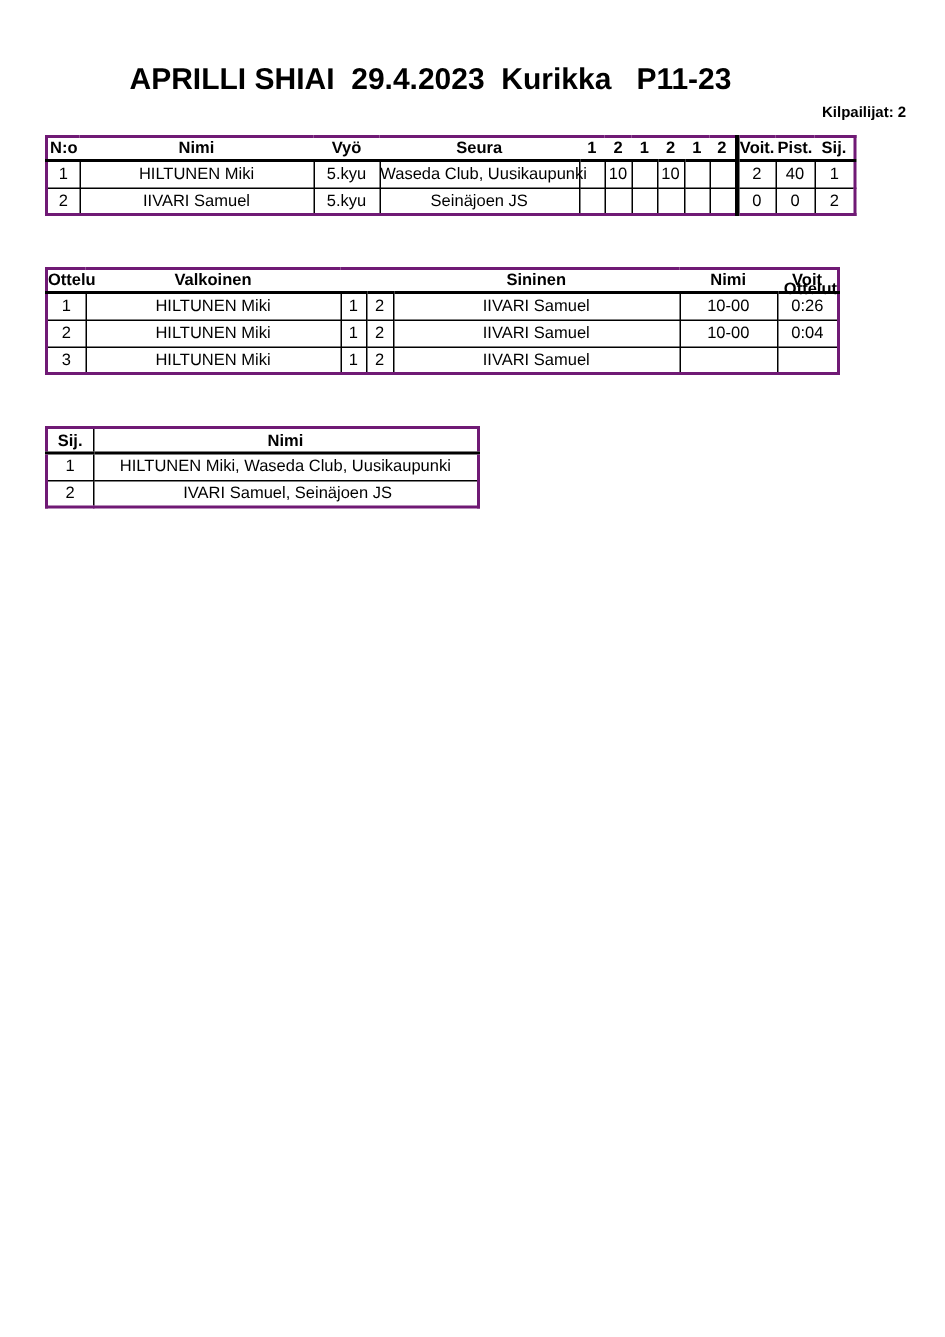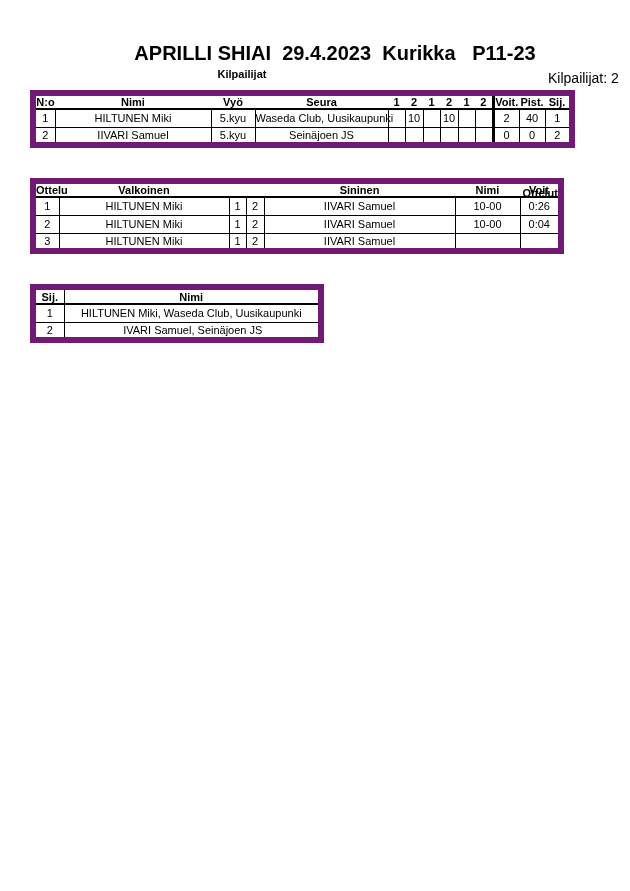--- a/index.html
+++ b/index.html
@@ -14,53 +14,53 @@
   }
   .title {
     position: absolute;
     top: 42px;
     left: 0;
     width: 574px;
     text-align: center;
     font-size: 20px;
     font-weight: bold;
     white-space: pre;
-    padding-left: 48px;
   }
   .sub-kilpailijat {
     position: absolute;
     top: 68px;
     left: 0;
     width: 484px;
     text-align: center;
     font-size: 11px;
     font-weight: bold;
   }
   .count-label {
     position: absolute;
     top: 70px;
     left: 548px;
-    font-size: 14px;
+    font-size: 10px;
+    font-weight: bold;
   }
   .section-title {
     position: absolute;
     font-size: 11px;
     font-weight: bold;
     text-align: right;
     margin-top: 25px;
   }
   .st-ottelut  { top: 162px; left: 30px; width: 528px; }
   .st-tulokset { top: 264px; left: 30px; width: 288px; }
 
   table.doc-table {
     position: absolute;
     border-collapse: collapse;
     table-layout: fixed;
     font-size: 11px;
-    border: 6px solid #701a75;
+    border: 2px solid #701a75;
   }
   .doc-table th, .doc-table td {
     padding: 0;
     vertical-align: middle;
     text-align: center;
     overflow: visible;
   }
   .doc-table thead th {
     font-weight: bold;
     border: none;
@@ -81,21 +81,20 @@
   .t3 { left: 30px; top: 284px; width: 288px; }
   .t3 thead tr { height: 17px; }
   .t3 thead th.hdiv { border-left: 1px solid #000; }
 </style>
 </head>
 <body>
 
 <div class="page">
 
   <div class="title">APRILLI SHIAI  29.4.2023  Kurikka   P11-23</div>
-  <div class="sub-kilpailijat">Kilpailijat</div>
   <div class="count-label">Kilpailijat: 2</div>
 
   <table class="doc-table t1">
     <colgroup>
       <col style="width:22px">
         <col style="width:156px">
         <col style="width:44px">
         <col style="width:133px">
       <col style="width:17px">
         <col style="width:18px">

